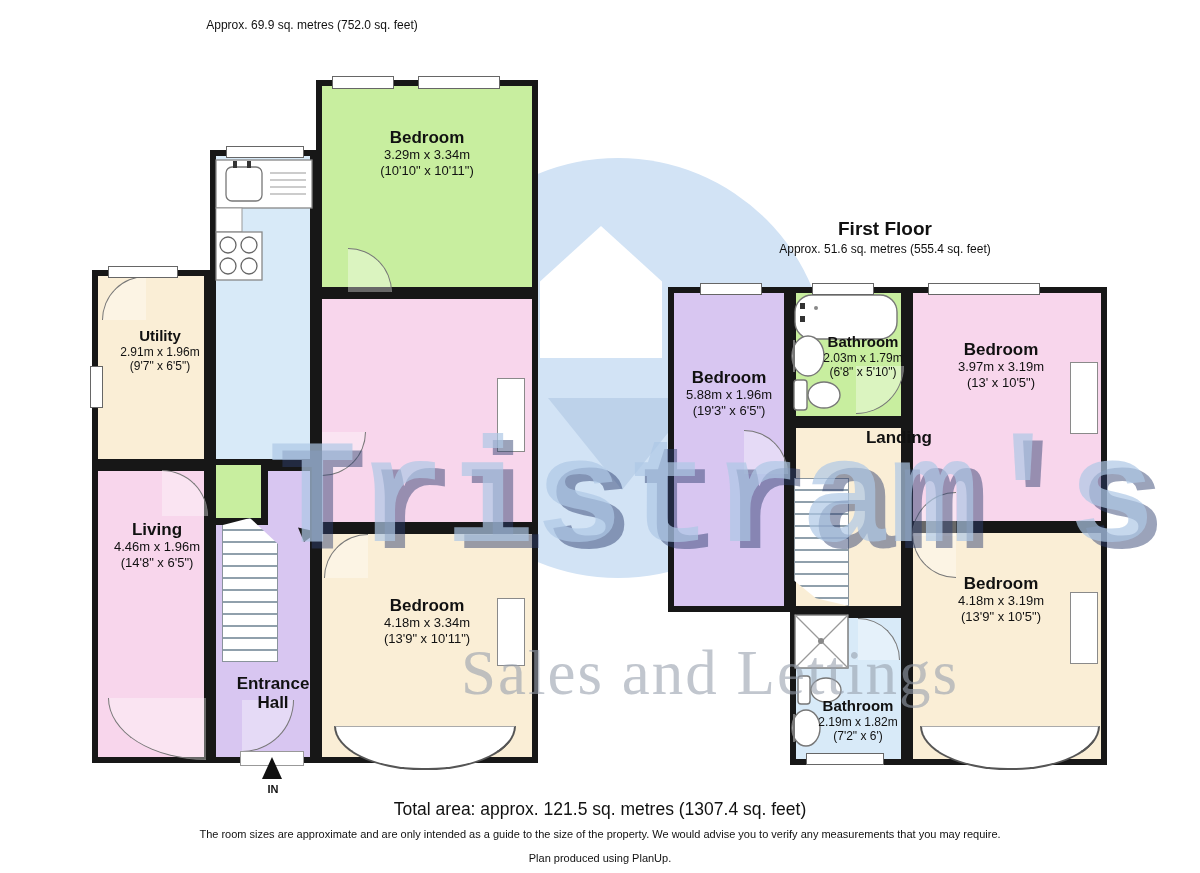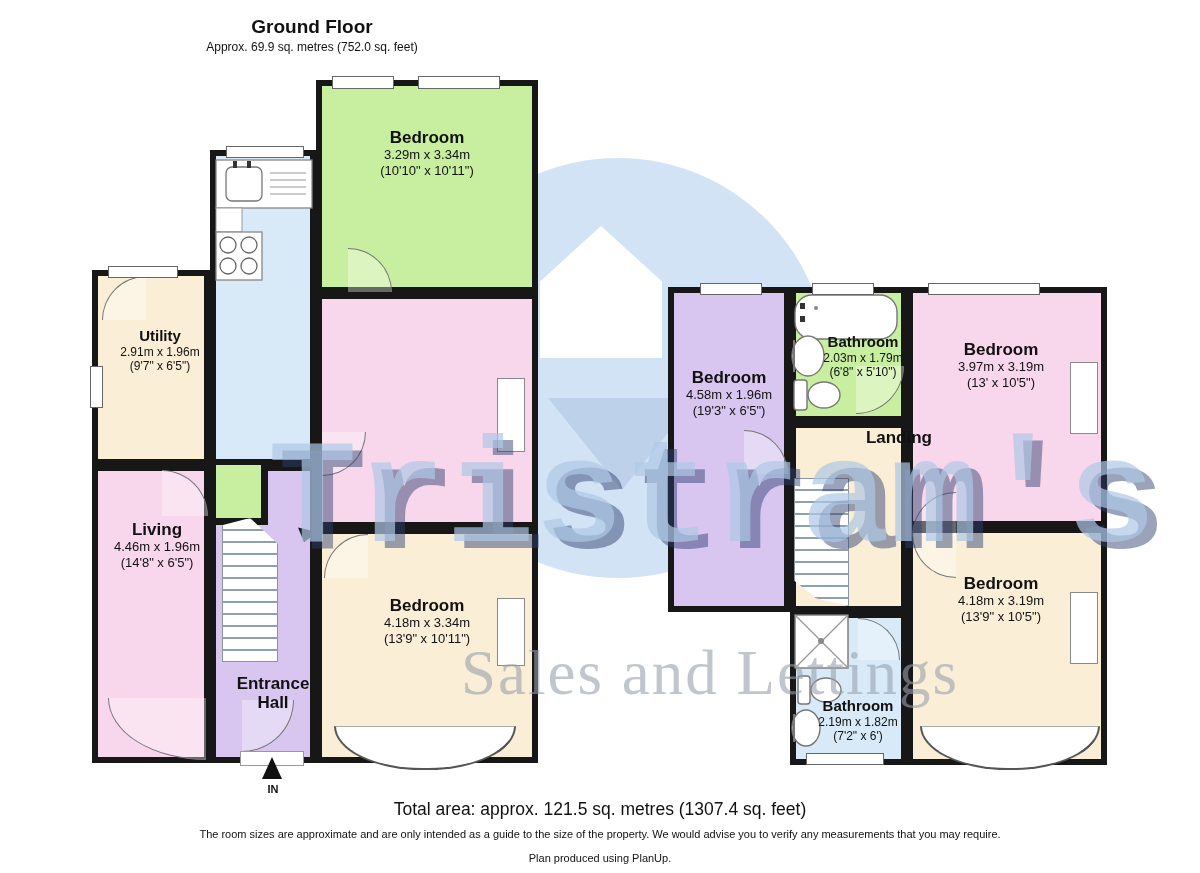--- a/index.html
+++ b/index.html
@@ -61,21 +61,20 @@
 </head>
 <body>
 
 <div id="page">
 
   <div id="wm-circle"></div>
   <div id="wm-diamond"></div>
   <div id="wm-house"></div>
 
   <div class="floor-title" style="left:132px;top:16px;width:360px;">
-    <div class="t">Ground Floor</div>
     <div class="s">Approx. 69.9 sq. metres (752.0 sq. feet)</div>
   </div>
 
   <div class="room c-green" style="left:316px;top:80px;width:222px;height:213px;"></div>
   <div class="room c-blue" style="left:210px;top:150px;width:106px;height:315px;"></div>
   <div class="room c-pink" style="left:316px;top:293px;width:222px;height:235px;"></div>
   <div class="room c-cream" style="left:92px;top:270px;width:118px;height:195px;"></div>
   <div class="room c-pink" style="left:92px;top:465px;width:118px;height:298px;"></div>
   <div class="room c-lav" style="left:210px;top:465px;width:106px;height:298px;"></div>
   <div class="room c-cream" style="left:316px;top:528px;width:222px;height:235px;"></div>
@@ -121,20 +120,24 @@
   </div>
   <div class="label" style="left:427px;top:596px;width:180px;">
     <div class="rname">Bedroom</div>
     <div class="rdim">4.18m x 3.34m</div>
     <div class="rdim">(13'9" x 10'11")</div>
   </div>
   <div class="label" style="left:273px;top:674px;width:100px;">
     <div class="rname">Entrance Hall</div>
   </div>
 
+  <div class="floor-title" style="left:705px;top:218px;width:360px;">
+    <div class="t">First Floor</div>
+    <div class="s">Approx. 51.6 sq. metres (555.4 sq. feet)</div>
+  </div>
 
   <div class="room c-lav" style="left:668px;top:287px;width:122px;height:325px;"></div>
   <div class="room c-green" style="left:790px;top:287px;width:117px;height:135px;"></div>
   <div class="room c-pink" style="left:907px;top:287px;width:200px;height:240px;"></div>
   <div class="room c-cream" style="left:790px;top:422px;width:117px;height:190px;"></div>
   <div class="room c-blue" style="left:790px;top:612px;width:117px;height:153px;"></div>
   <div class="room c-cream" style="left:907px;top:527px;width:200px;height:238px;"></div>
 
   <div class="stairs" style="left:794px;top:478px;width:55px;height:128px;clip-path:polygon(0 0,100% 0,100% 100%,40% 94%,0 80%);"></div>
 
@@ -147,21 +150,21 @@
   <div class="bay" style="left:920px;top:726px;width:180px;height:44px;"></div>
 
   <div class="arc tr" style="left:744px;top:430px;width:44px;height:44px;"></div>
   <div class="arc br" style="left:856px;top:366px;width:48px;height:48px;"></div>
   <div class="arc tl" style="left:912px;top:492px;width:44px;height:44px;"></div>
   <div class="arc bl" style="left:912px;top:534px;width:44px;height:44px;"></div>
   <div class="arc tr" style="left:858px;top:618px;width:42px;height:42px;"></div>
 
   <div class="label" style="left:729px;top:368px;width:140px;">
     <div class="rname">Bedroom</div>
-    <div class="rdim">4.58m x 1.96m</div>
+    <div class="rdim">5.88m x 1.96m</div>
     <div class="rdim">(19'3" x 6'5")</div>
   </div>
   <div class="label small" style="left:863px;top:334px;width:120px;">
     <div class="rname">Bathroom</div>
     <div class="rdim">2.03m x 1.79m</div>
     <div class="rdim">(6'8" x 5'10")</div>
   </div>
   <div class="label" style="left:1001px;top:340px;width:180px;">
     <div class="rname">Bedroom</div>
     <div class="rdim">3.97m x 3.19m</div>

